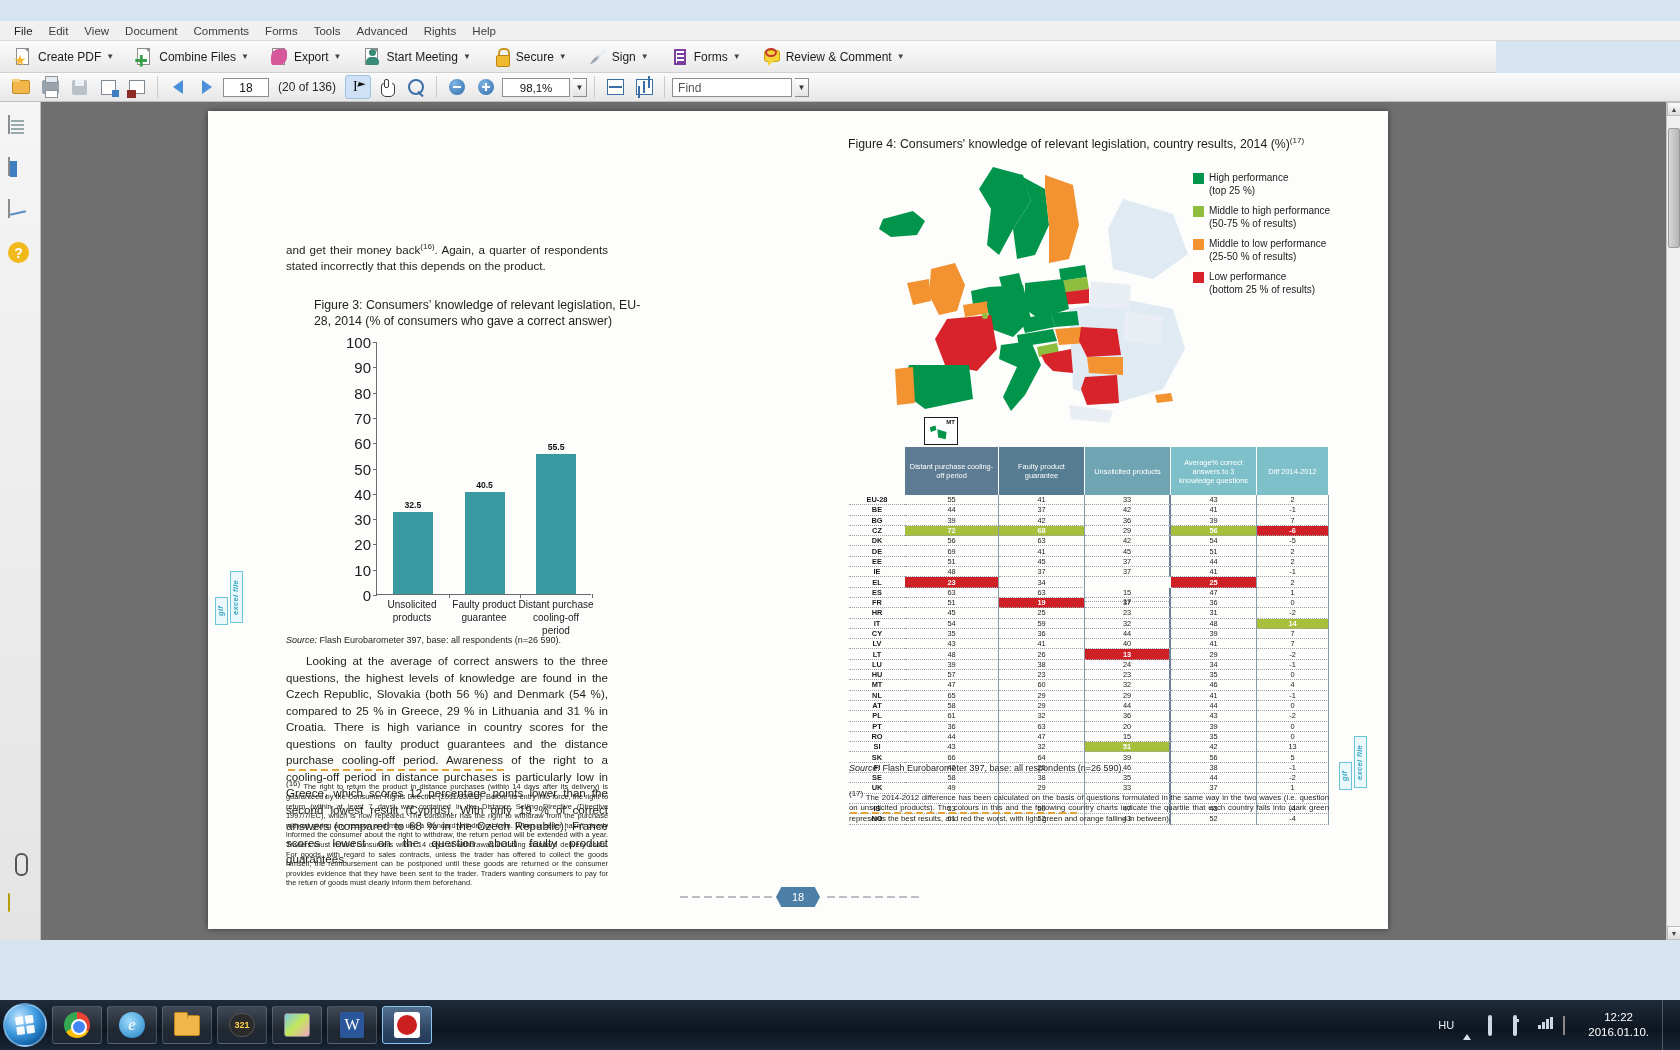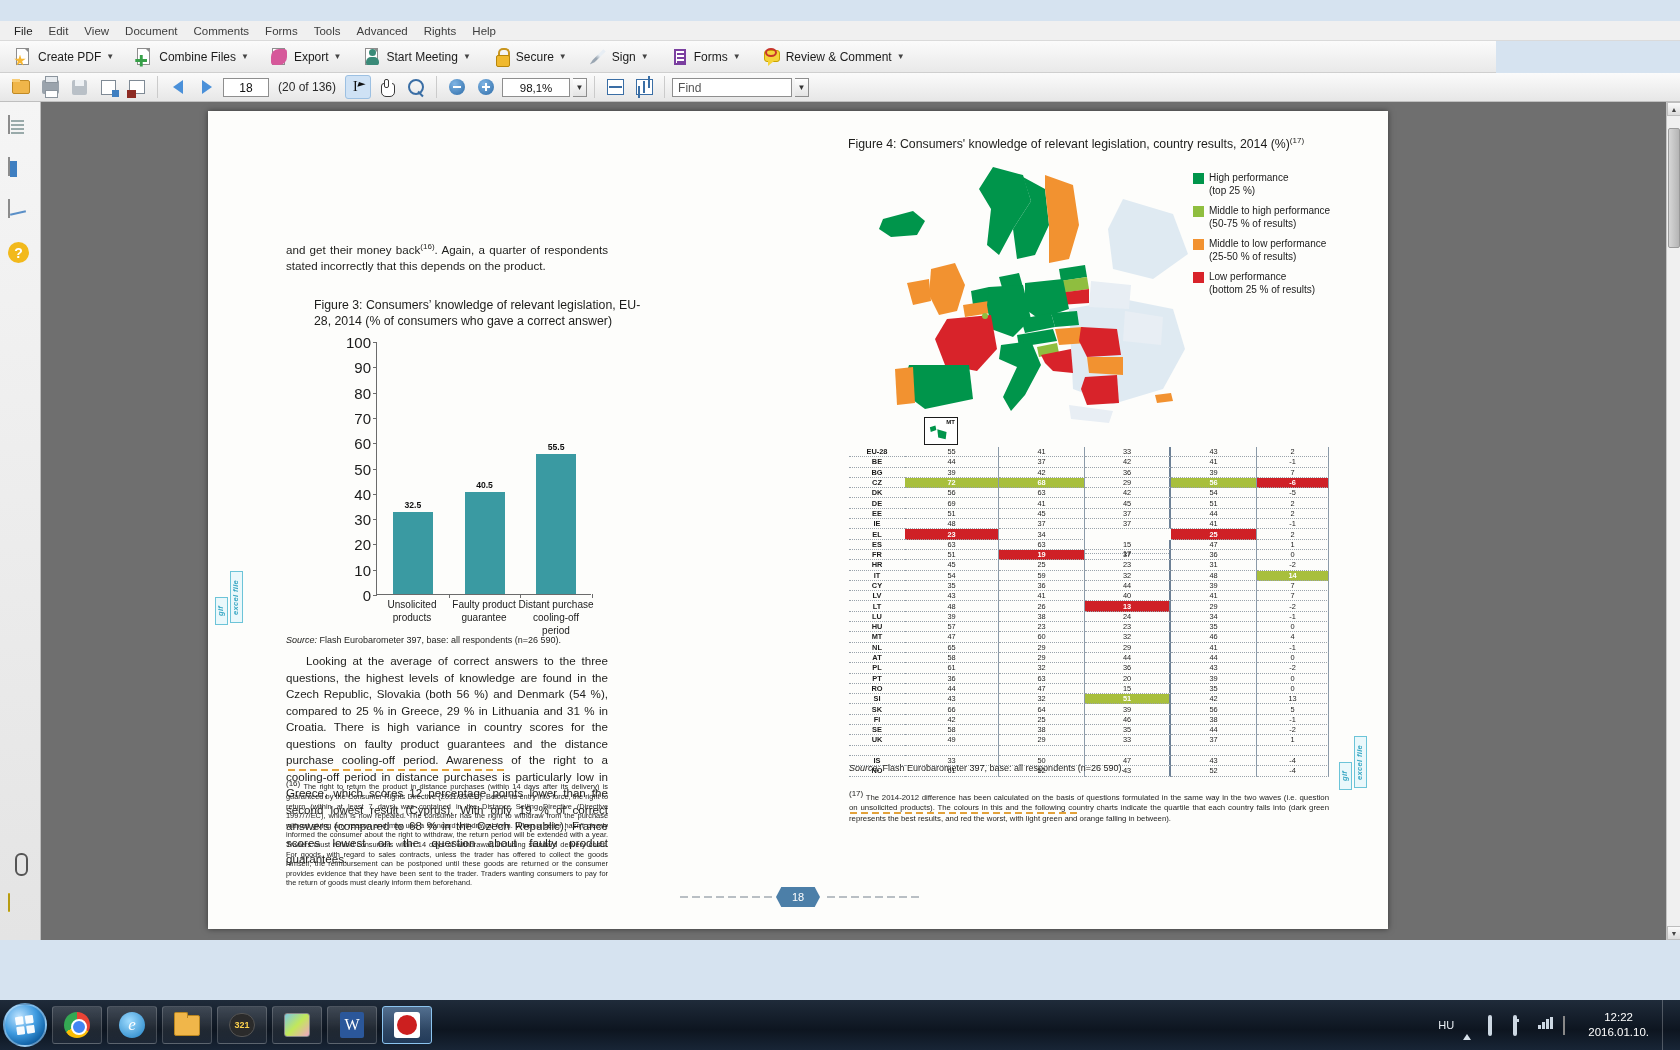--- a/index.html
+++ b/index.html
@@ -619,20 +619,28 @@
           <div class="lgrow">
             <span class="lgsw" style="background:#d8232a"></span>
             <span class="lgtx">
               <span>Low performance</span><br>
               <span>(bottom 25 % of results)</span>
             </span>
           </div>
         </div>
 
         <div class="tbl" id="tbl">
+            <div class="thead">
+              <div class="thc blank" style="width: 56px; background: transparent;"></div>
+              <div class="thc" style="width: 94px; background: rgb(93, 123, 146);">Distant purchase cooling-off period</div>
+              <div class="thc" style="width: 86px; background: rgb(85, 124, 144);">Faulty product guarantee</div>
+              <div class="thc" style="width: 86px; background: rgb(111, 165, 178);">Unsolicited products</div>
+              <div class="thc" style="width: 86px; background: rgb(125, 192, 201);">Average% correct answers to 3 knowledge questions</div>
+              <div class="thc" style="width: 72px; background: rgb(125, 192, 201);">Diff 2014-2012</div>
+            </div>
             <div class="trow">
               <div class="tcell cty" style="width: 56px;">EU-28</div>
               <div class="tcell" style="width: 94px;">55</div>
               <div class="tcell" style="width: 86px;">41</div>
               <div class="tcell sep" style="width: 86px;">33</div>
               <div class="tcell" style="width: 86px;">43</div>
               <div class="tcell" style="width: 72px;">2</div>
             </div>
             <div class="trow">
               <div class="tcell cty" style="width: 56px; text-align: center;">BE</div>

